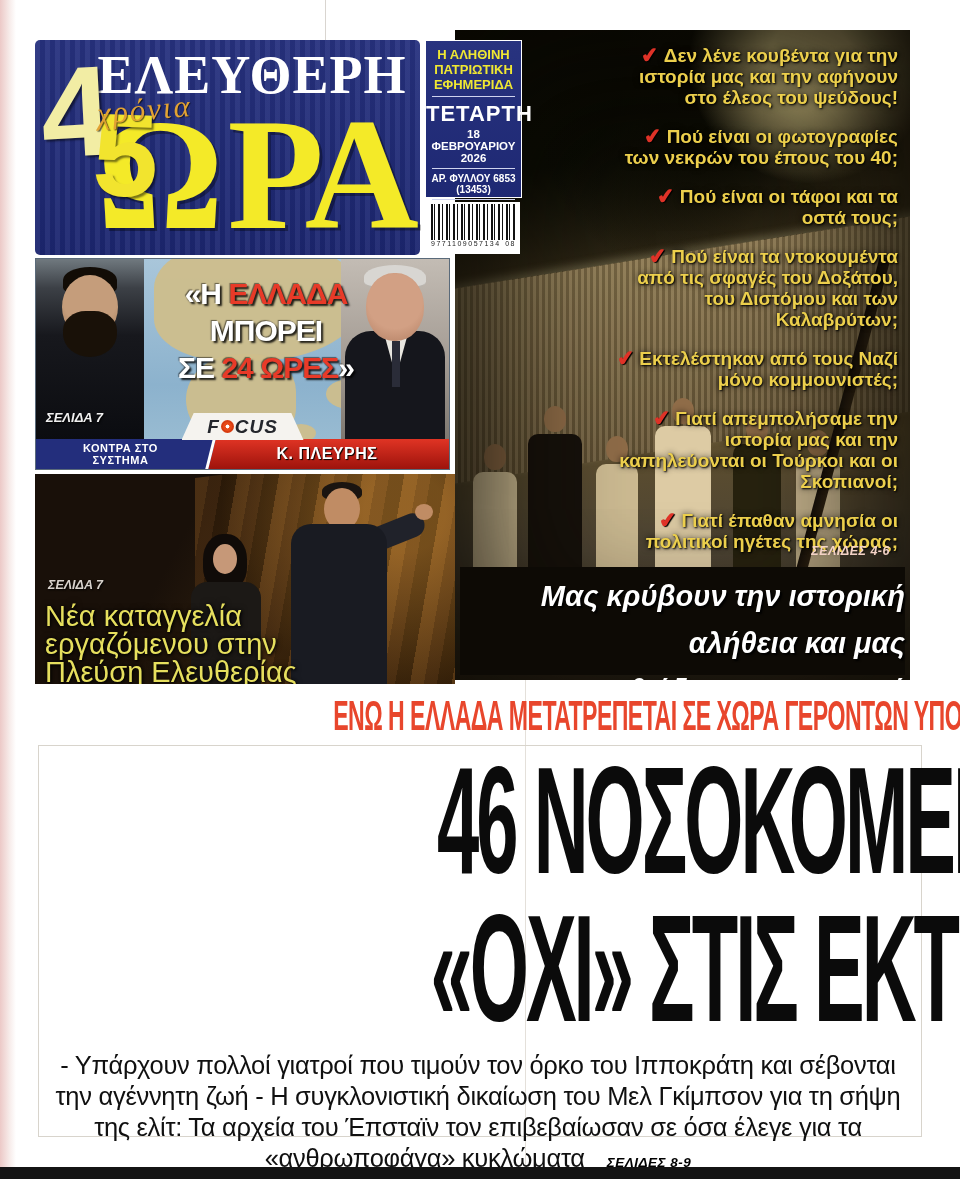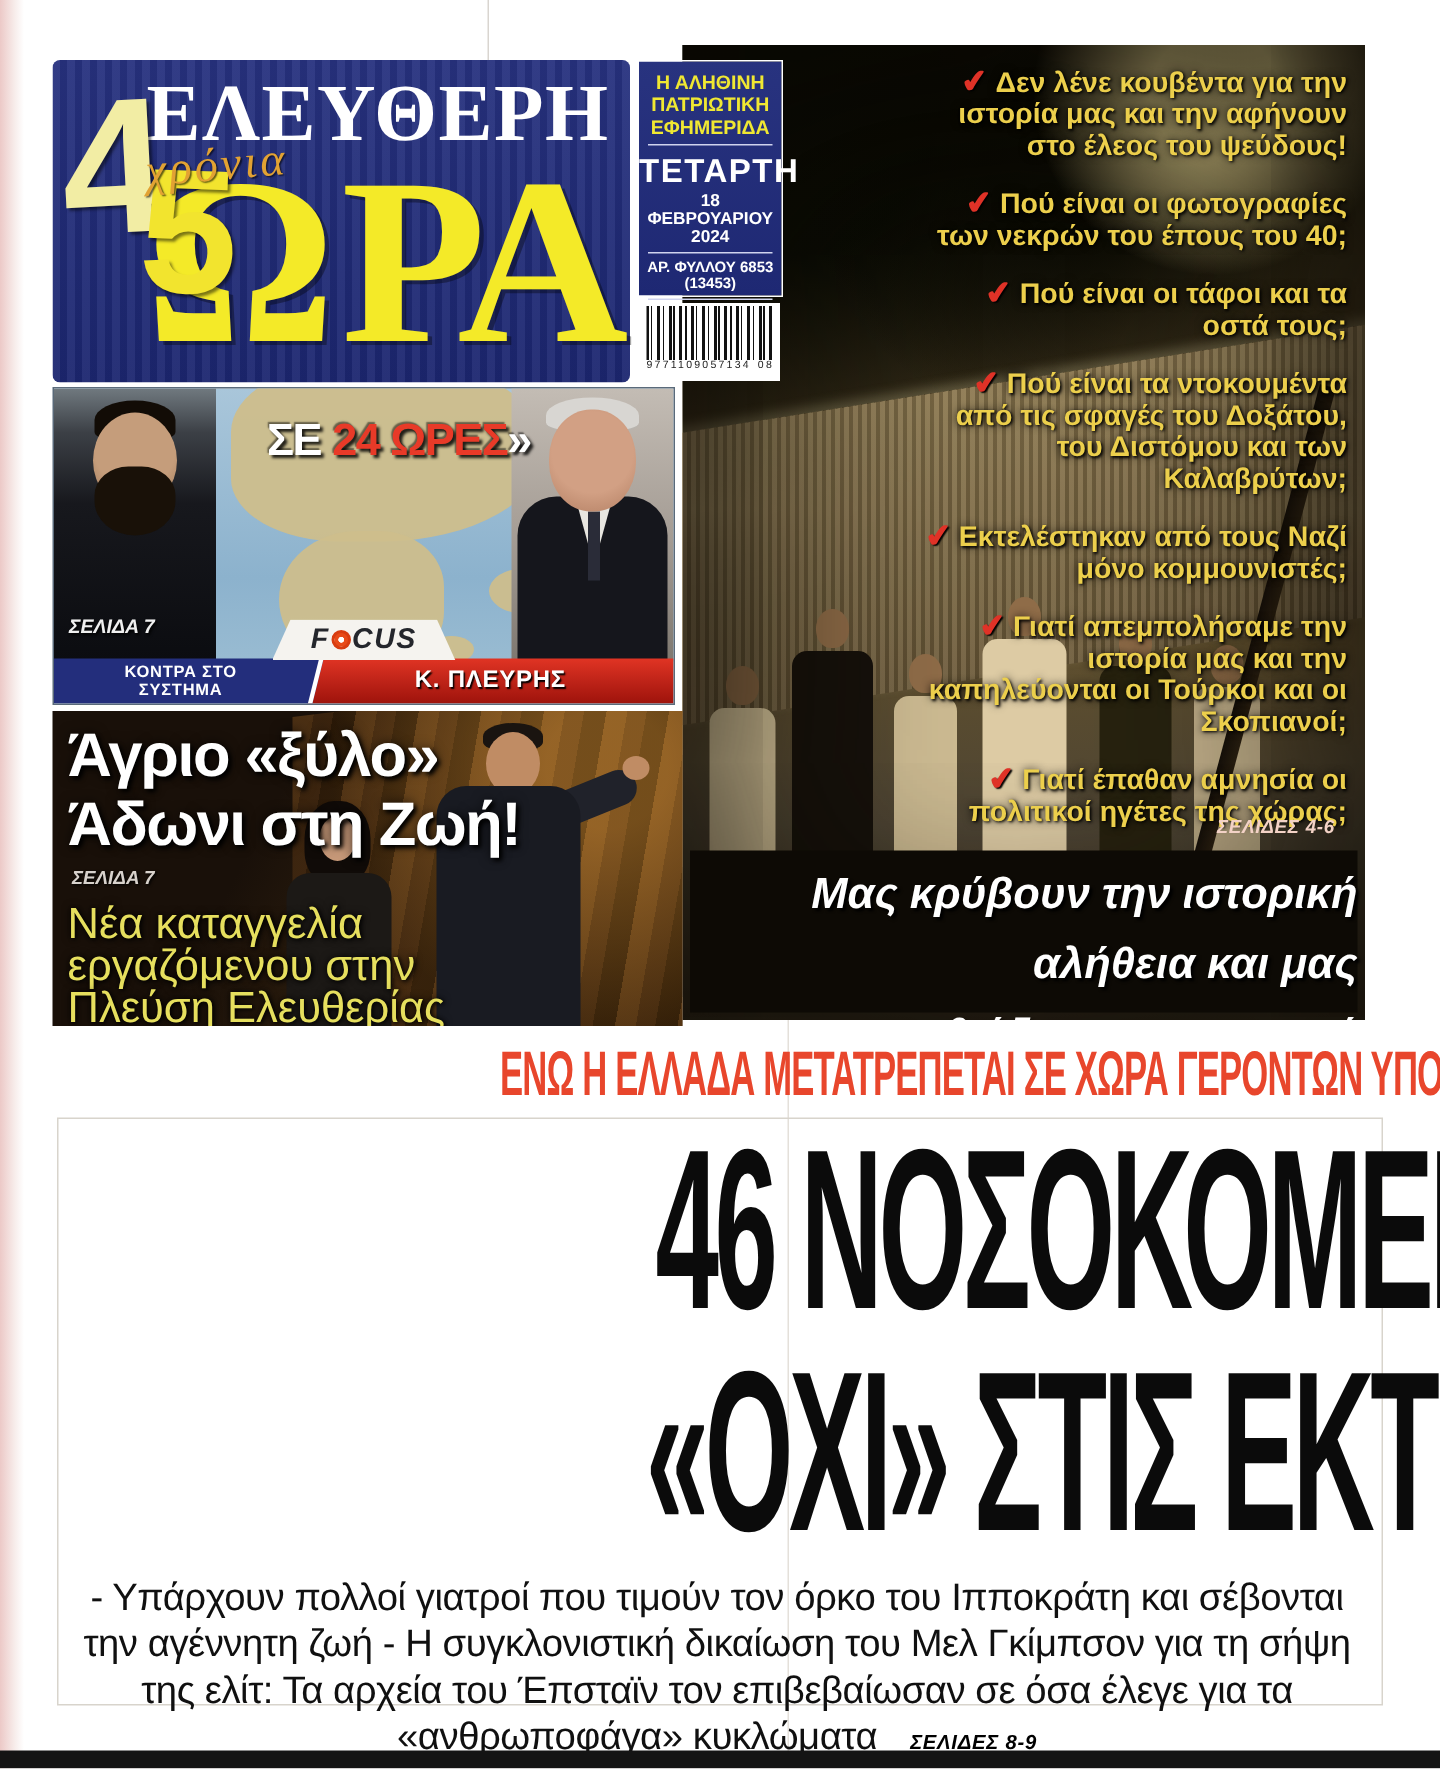--- a/index.html
+++ b/index.html
@@ -197,21 +197,21 @@
     </div>
     <div class="mh-xronia">χρόνια</div>
   </div>
 
   <div class="hinfo">
     <div class="tag">Η ΑΛΗΘΙΝΗ</div>
     <div class="tag">ΠΑΤΡΙΩΤΙΚΗ</div>
     <div class="tag">ΕΦΗΜΕΡΙΔΑ</div>
     <div class="rule"></div>
     <div class="day">ΤΕΤΑΡΤΗ</div>
-    <div class="date">18 ΦΕΒΡΟΥΑΡΙΟΥ 2024</div>
+    <div class="date">18 ΦΕΒΡΟΥΑΡΙΟΥ 2026</div>
     <div class="rule"></div>
     <div class="issue">ΑΡ. ΦΥΛΛΟΥ 6853 (13453)</div>
     <div class="rule"></div>
     <div class="price">ΤΙΜΗ 1,20 ΕΥΡΩ</div>
   </div>
   <div class="barcode">
     <div class="bars"></div>
     <div class="digits">
       <span>9771109057134</span>
       <span>08</span>
@@ -280,20 +280,21 @@
         <div class="beard"></div>
     </div>
     <div class="portrait p-right">
       <div class="suit"></div>
         <div class="shirt"></div>
         <div class="tie"></div>
         <div class="hair"></div>
         <div class="head"></div>
     </div>
     <div class="quote">
+      <div><span class="qw">«Η</span> <span class="qr">ΕΛΛΑΔΑ</span> <span class="qw">ΜΠΟΡΕΙ</span></div>
       <div><span class="qw">ΣΕ</span> <span class="qr">24 ΩΡΕΣ</span><span class="qw">»</span></div>
     </div>
     <div class="s1-page">ΣΕΛΙΔΑ 7</div>
     <div class="focus">
       <span>F</span>
         <span class="dot"></span>
         <span>CUS</span>
     </div>
     <div class="s1-bar">
       <div class="s1-center">
@@ -309,24 +310,20 @@
   <div class="story2">
     <div class="benches"></div>
     <div class="man-arm"></div>
     <div class="man-hand"></div>
     <div class="man-hair"></div>
     <div class="man-head"></div>
     <div class="man-body"></div>
     <div class="wom-hair"></div>
     <div class="wom-face"></div>
     <div class="wom-body"></div>
-    <div class="s2-headline">
-      <div>Άγριο «ξύλο»</div>
-      <div>Άδωνι στη Ζωή!</div>
-    </div>
     <div class="s2-page">ΣΕΛΙΔΑ 7</div>
     <div class="s2-sub">
       <div>Νέα καταγγελία</div>
       <div>εργαζόμενου στην</div>
       <div>Πλεύση Ελευθερίας</div>
     </div>
   </div>
 
   <div class="banner">
     <span class="in">ΕΝΩ Η ΕΛΛΑΔΑ ΜΕΤΑΤΡΕΠΕΤΑΙ ΣΕ ΧΩΡΑ ΓΕΡΟΝΤΩΝ ΥΠΟ ΑΝΤΙΚΑΤΑΣΤΑΣΗ</span>

